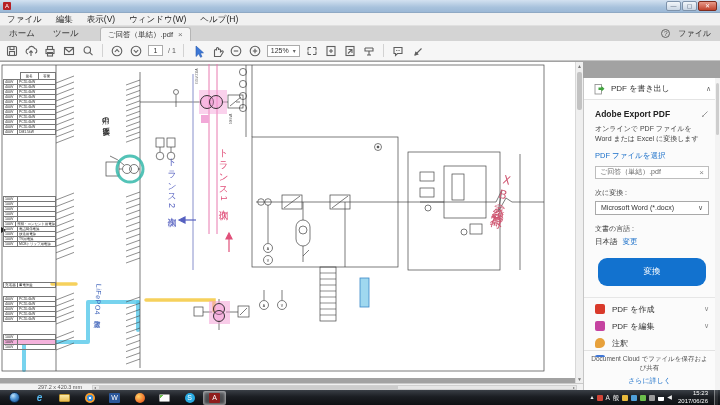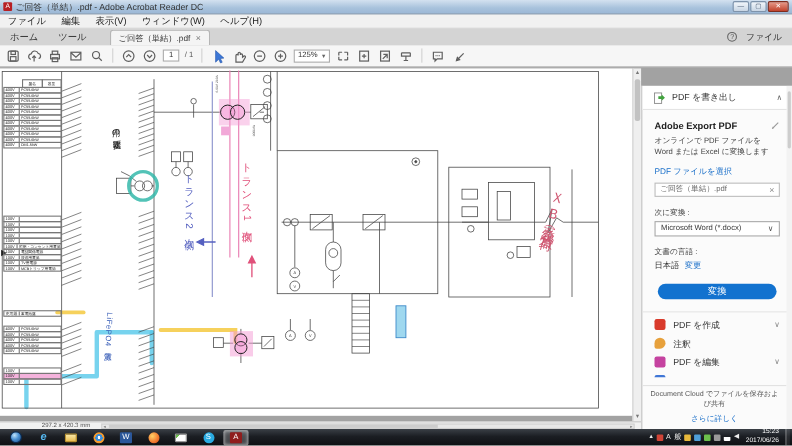--- a/index.html
+++ b/index.html
@@ -63,21 +63,21 @@
   .sb-title .edit{margin-left:auto;}
   .sb-desc{margin-top:5px;font-size:7px;line-height:1.4;color:#444;}
   .sb-link{margin-top:7px;font-size:7.5px;color:#1a6fc9;}
   .sb-filebox{margin-top:5px;height:13px;border:1px solid #bdbdbd;background:#fff;display:flex;align-items:center;padding:0 4px;font-size:7px;color:#666;}
   .sb-filebox .x{margin-left:auto;color:#888;font-size:8px;}
   .sb-label{margin-top:9px;font-size:7px;color:#444;}
   .sb-select{margin-top:3px;height:14px;border:1px solid #a9a9a9;background:#fff;display:flex;align-items:center;padding:0 5px;font-size:7px;color:#333;}
   .sb-select .dd{margin-left:auto;font-size:7px;color:#555;}
   .langrow{margin-top:3px;display:flex;gap:5px;font-size:7.5px;color:#333;}
   .langrow .chg{color:#1a6fc9;font-family:Liberation Mono, monospace;}
-  .sb-convert{margin:11px 3px 0;height:14px;background:#1272cf;border-radius:9px;color:#fff;font-size:8.5px;display:flex;align-items:center;justify-content:center;}
+  .sb-convert{margin:11px 3px 0;height:28px;background:#1272cf;border-radius:9px;color:#fff;font-size:8.5px;display:flex;align-items:center;justify-content:center;}
   .sb-tools{margin-top:11px;border-top:1px solid #e6e6e6;padding:3px 11px 0;max-height:60px;overflow:hidden;}
   .toolrow{height:17px;display:flex;align-items:center;gap:7px;}
   .t-ico{width:10px;height:10px;border-radius:2px;flex:0 0 auto;}
   .t-ico.i-create{background:#d93a2b;}
   .t-ico.i-edit{background:#c543a0;}
   .t-ico.i-comment{background:#e7a13c;border-radius:50% 50% 50% 2px;}
   .t-ico.i-more{background:#3f76d6;}
   .toolrow .lbl{font-size:8px;color:#333;flex:1;}
   .toolrow .chev{font-size:7px;color:#888;}
   .sb-footer{position:absolute;left:0;right:5px;bottom:4px;text-align:center;border-top:1px solid #e2e2e2;padding-top:4px;}
@@ -103,21 +103,20 @@
   .trbox{width:6px;height:6px;border-radius:1px;}
   .clock{font-size:6px;color:#fff;text-align:right;line-height:1.2;margin:0 3px;}
   .showdesk{width:4px;align-self:stretch;border-left:1px solid rgba(255,255,255,.35);background:rgba(255,255,255,.08);}
   text{font-family:"Liberation Sans",sans-serif;}
 </style>
 </head>
 <body>
 
 <div class="titlebar">
   <span class="appico">A</span>
-  <span>ご回答（単結）.pdf - Adobe Acrobat Reader DC</span>
   <div class="winbtns">
     <span class="wb">—</span>
     <span class="wb">▢</span>
     <span class="wb close">✕</span>
   </div>
 </div>
 
 <div class="menubar">
   <span class="menu-item">ファイル</span>
   <span class="menu-item">編集</span>
@@ -648,28 +647,28 @@
       </div>
       <div class="sb-convert">変換</div>
     </div>
     <div class="sb-tools" id="sbTools">
         <div class="toolrow">
           <span class="t-ico i-create"></span>
           <span class="lbl">PDF を作成</span>
           <span class="chev">∨</span>
         </div>
         <div class="toolrow">
+          <span class="t-ico i-edit"></span>
+          <span class="lbl">PDF を編集</span>
+          <span class="chev">∨</span>
+        </div>
+        <div class="toolrow">
           <span class="t-ico i-comment"></span>
           <span class="lbl">注釈</span>
           <span class="chev"></span>
-        </div>
-        <div class="toolrow">
-          <span class="t-ico i-edit"></span>
-          <span class="lbl">PDF を編集</span>
-          <span class="chev">∨</span>
         </div>
         <div class="toolrow">
           <span class="t-ico i-more"></span>
           <span class="lbl"></span>
           <span class="chev"></span>
         </div>
       </div>
     <div class="sb-footer">
       <div class="txt">Document Cloud でファイルを保存および共有</div>
       <div class="lnk">さらに詳しく</div>

